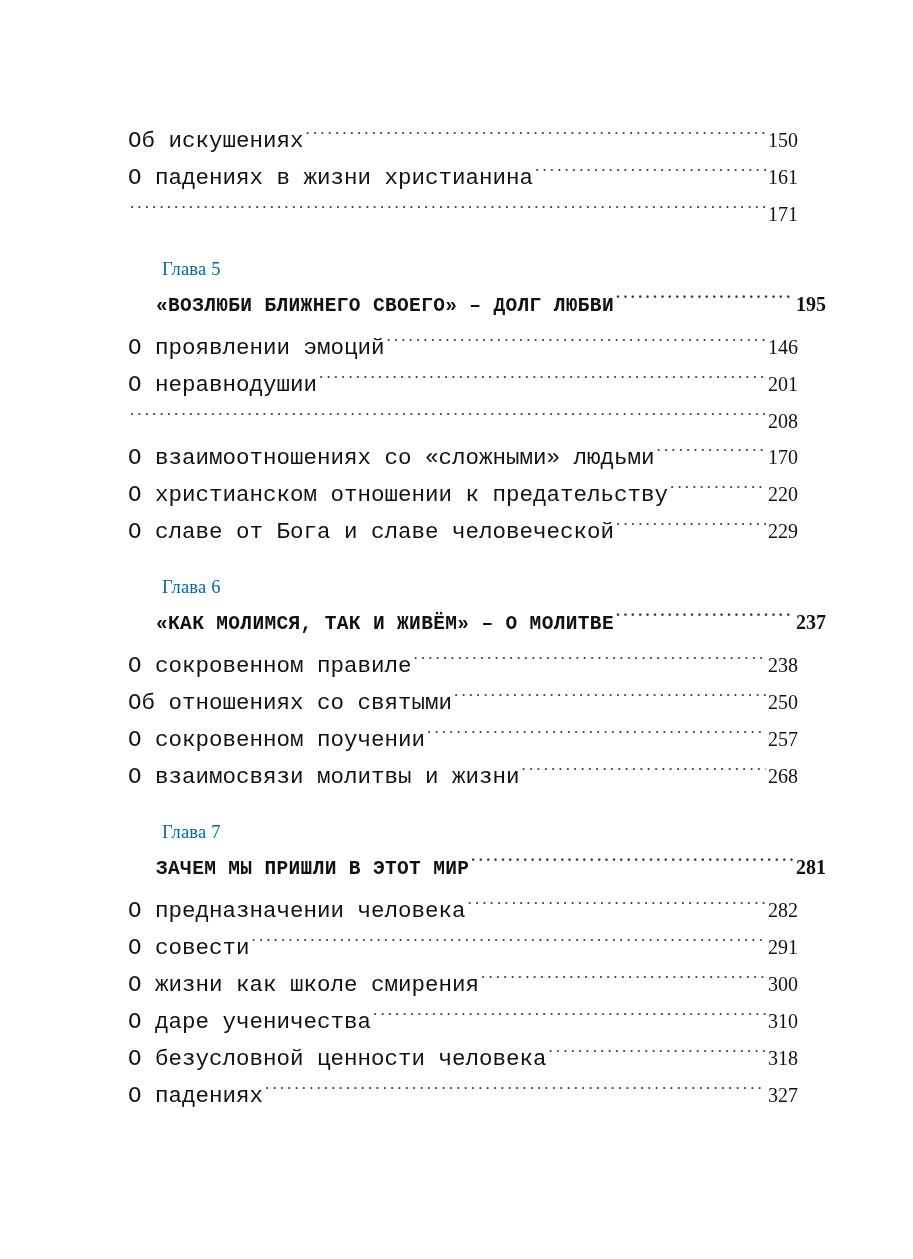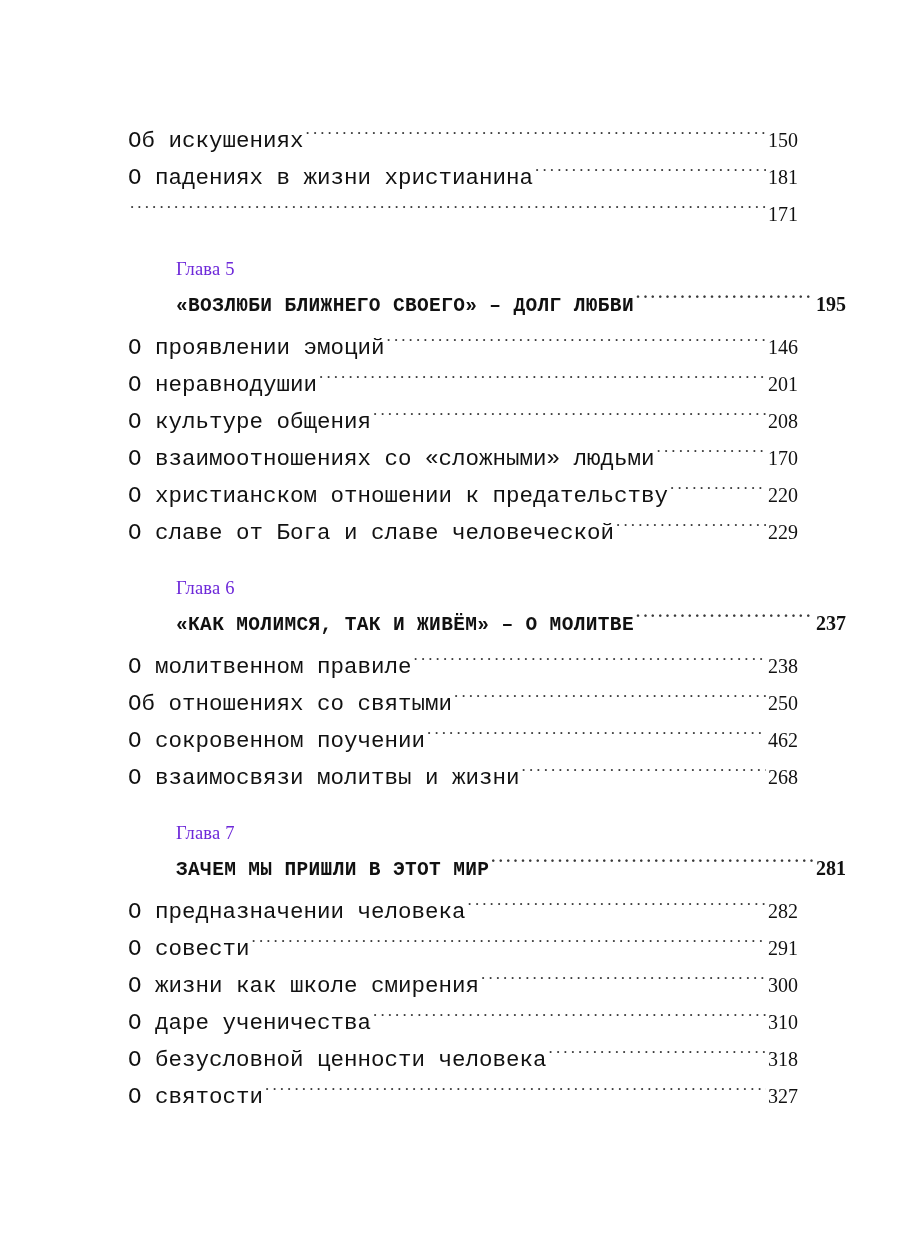--- a/index.html
+++ b/index.html
@@ -77,30 +77,30 @@
   .entry .toc-page {
     font-size: 20px;
   }
 
   
   .chapter-block {
     padding-top: 21px;
   }
 
   .chapter-label {
-    margin-left: 48px;
-    color: #6d28d9;
+    margin-left: 34px;
+    color: #0369a1;
     font-size: 18.5px;
     line-height: 33px;
     letter-spacing: 0.2px;
     font-family: Liberation Serif, serif;
   }
 
   .chapter-head {
-    margin-left: 48px;
+    margin-left: 28px;
     font-size: 19.5px;
     line-height: 36px;
     font-weight: bold;
     letter-spacing: 0.35px;
     padding-bottom: 5px;
   }
   .chapter-head .toc-title {
     font-weight: bold;
   }
   .chapter-head .toc-page {
@@ -118,21 +118,21 @@
 
 <div id="toc">
     <div class="toc-line entry">
       <span class="toc-title">Об искушениях</span>
       <span class="toc-leader"></span>
       <span class="toc-page">150</span>
     </div>
     <div class="toc-line entry">
       <span class="toc-title">О падениях в жизни христианина</span>
       <span class="toc-leader"></span>
-      <span class="toc-page">181</span>
+      <span class="toc-page">161</span>
     </div>
     <div class="toc-line entry">
       <span class="toc-leader"></span>
       <span class="toc-page">171</span>
     </div>
     <div class="chapter-block">
       <div class="chapter-label">Глава 5</div>
       <div class="toc-line chapter-head">
         <span class="toc-title">«ВОЗЛЮБИ БЛИЖНЕГО СВОЕГО» – ДОЛГ ЛЮБВИ</span>
         <span class="toc-leader"></span>
@@ -143,21 +143,20 @@
       <span class="toc-title">О проявлении эмоций</span>
       <span class="toc-leader"></span>
       <span class="toc-page">146</span>
     </div>
     <div class="toc-line entry">
       <span class="toc-title">О неравнодушии</span>
       <span class="toc-leader"></span>
       <span class="toc-page">201</span>
     </div>
     <div class="toc-line entry">
-      <span class="toc-title">О культуре общения</span>
       <span class="toc-leader"></span>
       <span class="toc-page">208</span>
     </div>
     <div class="toc-line entry">
       <span class="toc-title">О взаимоотношениях со «сложными» людьми</span>
       <span class="toc-leader"></span>
       <span class="toc-page">170</span>
     </div>
     <div class="toc-line entry">
       <span class="toc-title">О христианском отношении к предательству</span>
@@ -171,33 +170,33 @@
     </div>
     <div class="chapter-block">
       <div class="chapter-label">Глава 6</div>
       <div class="toc-line chapter-head">
         <span class="toc-title">«КАК МОЛИМСЯ, ТАК И ЖИВЁМ» – О МОЛИТВЕ</span>
         <span class="toc-leader"></span>
         <span class="toc-page">237</span>
       </div>
     </div>
     <div class="toc-line entry">
-      <span class="toc-title">О молитвенном правиле</span>
+      <span class="toc-title">О сокровенном правиле</span>
       <span class="toc-leader"></span>
       <span class="toc-page">238</span>
     </div>
     <div class="toc-line entry">
       <span class="toc-title">Об отношениях со святыми</span>
       <span class="toc-leader"></span>
       <span class="toc-page">250</span>
     </div>
     <div class="toc-line entry">
       <span class="toc-title">О сокровенном поучении</span>
       <span class="toc-leader"></span>
-      <span class="toc-page">462</span>
+      <span class="toc-page">257</span>
     </div>
     <div class="toc-line entry">
       <span class="toc-title">О взаимосвязи молитвы и жизни</span>
       <span class="toc-leader"></span>
       <span class="toc-page">268</span>
     </div>
     <div class="chapter-block">
       <div class="chapter-label">Глава 7</div>
       <div class="toc-line chapter-head">
         <span class="toc-title">ЗАЧЕМ МЫ ПРИШЛИ В ЭТОТ МИР</span>
@@ -224,17 +223,17 @@
       <span class="toc-title">О даре ученичества</span>
       <span class="toc-leader"></span>
       <span class="toc-page">310</span>
     </div>
     <div class="toc-line entry">
       <span class="toc-title">О безусловной ценности человека</span>
       <span class="toc-leader"></span>
       <span class="toc-page">318</span>
     </div>
     <div class="toc-line entry">
-      <span class="toc-title">О святости</span>
+      <span class="toc-title">О падениях</span>
       <span class="toc-leader"></span>
       <span class="toc-page">327</span>
     </div>
   </div>
 
 </body></html>

